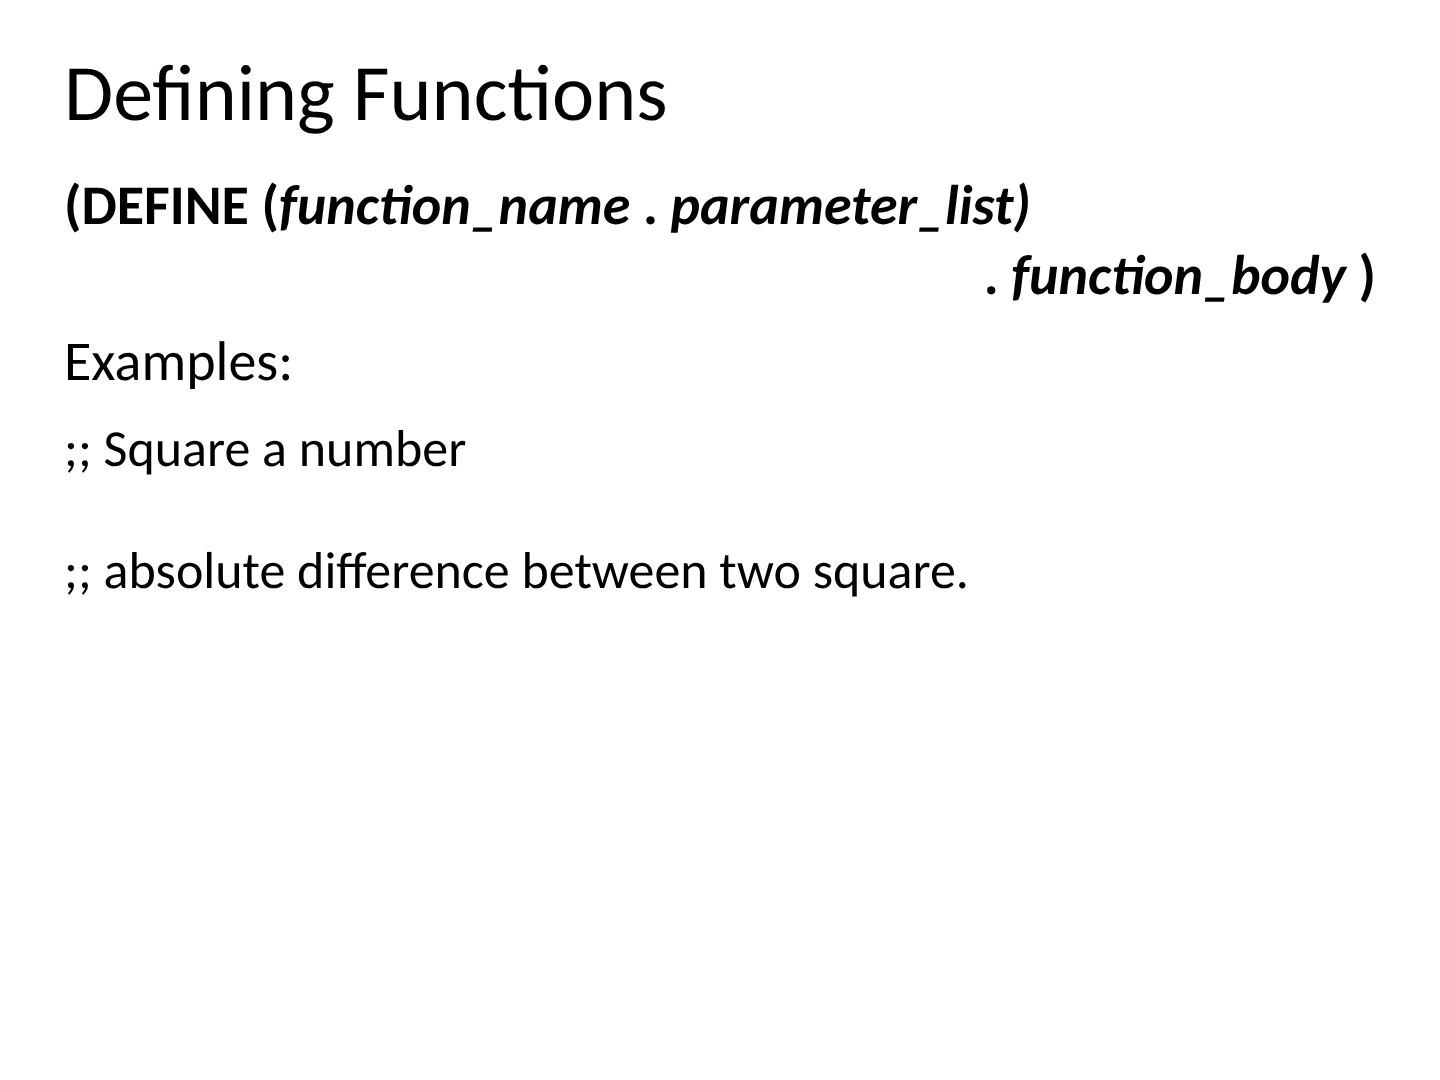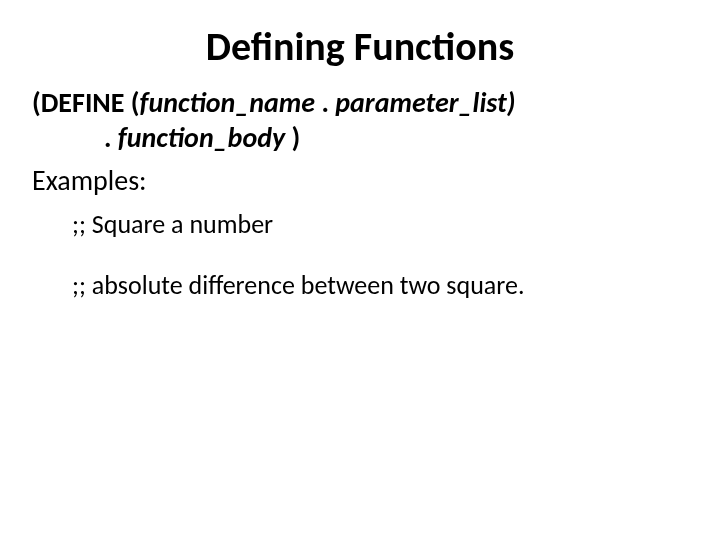--- a/index.html
+++ b/index.html
@@ -12,46 +12,45 @@
     color: #000;
   }
   .slide {
     width: 720px;
     height: 540px;
     box-sizing: border-box;
     padding: 18px 32px 0 32px;
   }
   .title {
     font-size: 40px;
-    font-weight: 700;
-    text-align: center;
+    font-weight: 400;
     margin: 4px 0 14px 0;
   }
   .syntax-block {
     font-size: 28px;
     line-height: 1.25;
     margin-bottom: 8px;
     font-weight: bold;
   }
   .syntax-line1 {
     display: block;
   }
   .syntax-line2 {
     display: block;
     padding-left: 72px;
+    text-align: right;
   }
   .italic { font-style: italic; }
   .examples-heading {
     font-size: 28px;
     margin: 4px 0 10px 0;
   }
   .example-block {
     font-size: 26px;
     line-height: 1.25;
-    margin-left: 40px;
     margin-bottom: 28px;
   }
 </style>
 </head>
 <body>
 
 <div class="slide">
 
   <div class="title">Defining Functions</div>
 

